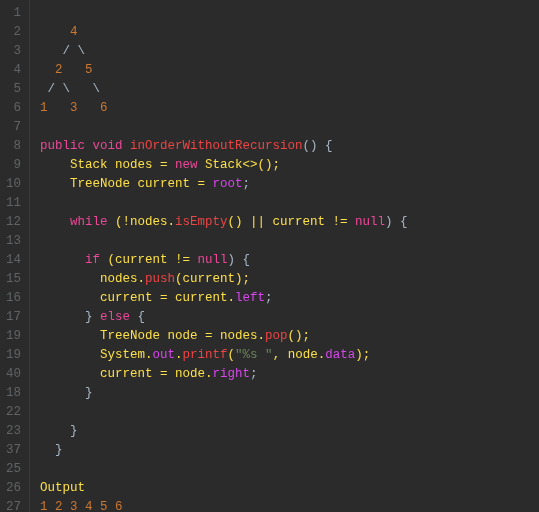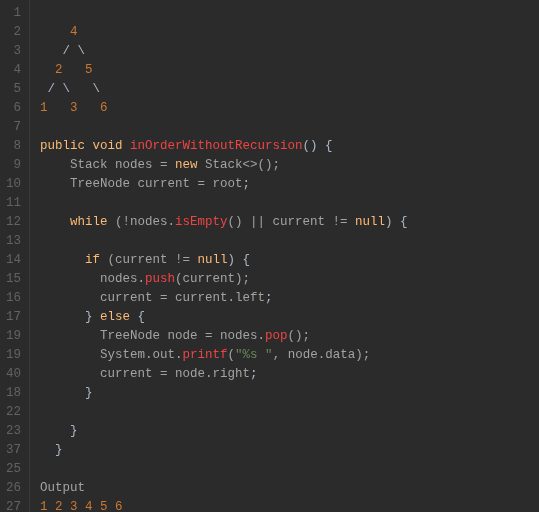--- a/index.html
+++ b/index.html
@@ -30,25 +30,25 @@
     height: 19px;
   }
   .code {
     padding: 4px 0 4px 10px;
     white-space: pre;
     flex: 1;
   }
   .code div {
     height: 19px;
   }
-  .c-kw { color: #fdba74; }
-  .c-type { color: #a3a3a3; }
+  .c-kw { color: #ec4899; }
+  .c-type { color: #fde047; }
   .c-method { color: #ef4444; }
   .c-str { color: #6a8759; }
-  .c-field { color: #a3a3a3; }
+  .c-field { color: #d946ef; }
   .c-punc { color: #a9b7c6; }
   .c-tree { color: #cc7832; }
   .c-out { color: #cc7832; }
 </style>
 </head>
 <body>
 
 <div class="editor">
   <div class="gutter" id="gutter">
       <div>1</div>

